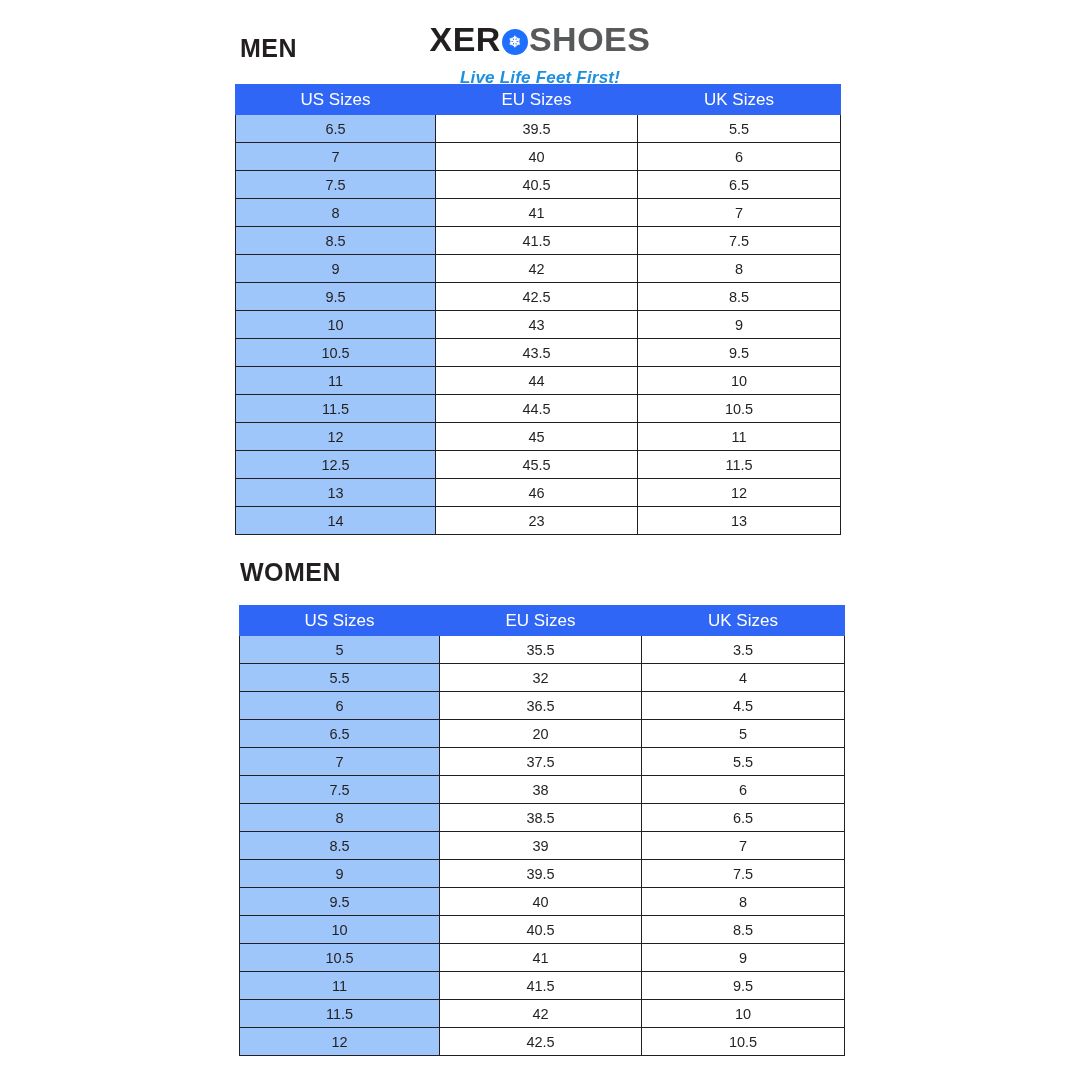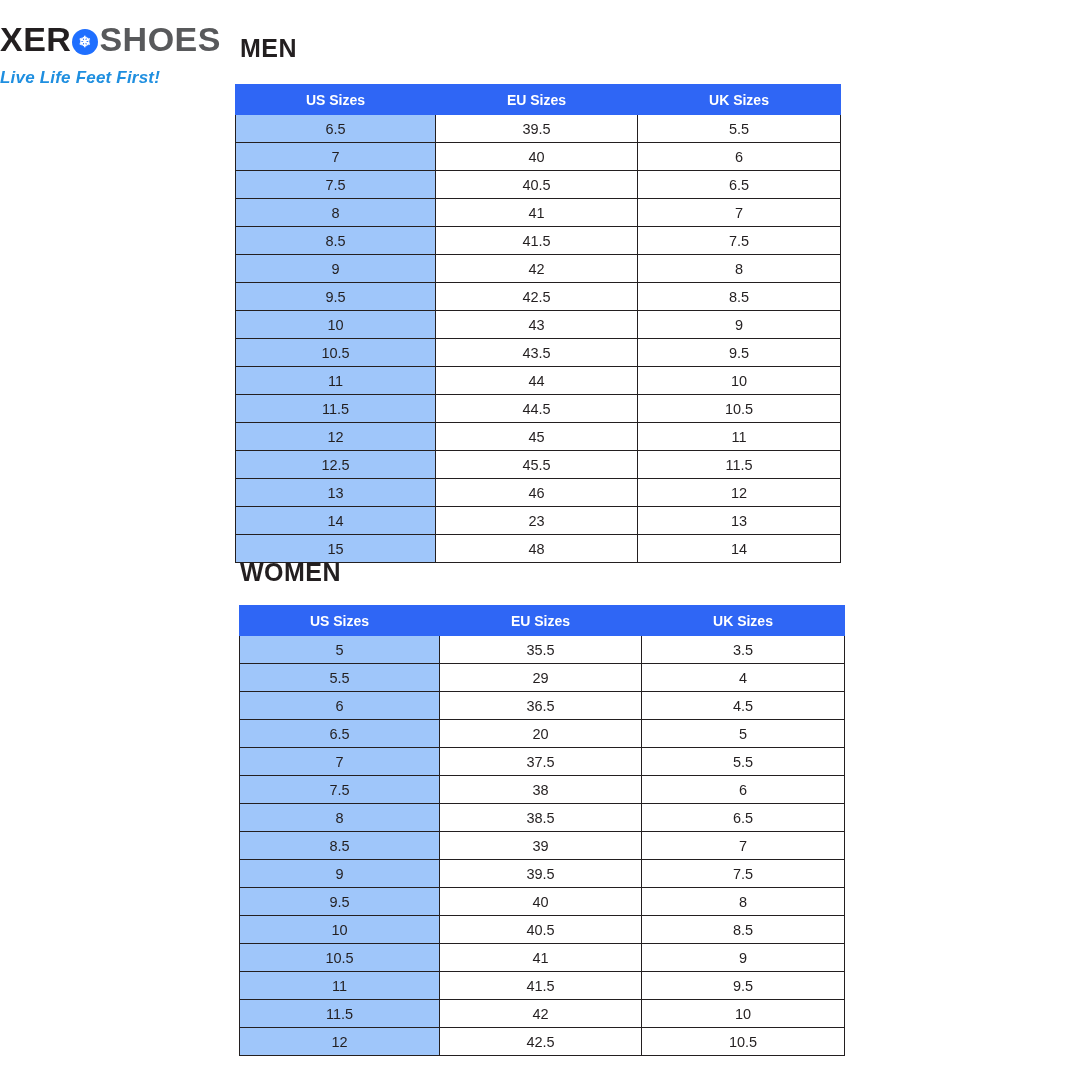--- a/index.html
+++ b/index.html
@@ -15,20 +15,21 @@
     position: relative;
     overflow: hidden;
   }
 
   
   .logo-block {
     position: absolute;
     top: 20px;
     left: 0;
     width: 1080px;
+    text-align: center;
     pointer-events: none;
   }
   .logo-wordmark {
     font-family: "Liberation Sans", sans-serif;
     font-weight: bold;
     font-size: 34px;
     letter-spacing: 0.5px;
     line-height: 38px;
     white-space: nowrap;
   }
@@ -81,22 +82,22 @@
     border-collapse: collapse;
     table-layout: fixed;
     font-size: 14px;
   }
   #table-men   { left: 235px; top: 84px;  width: 605px; }
   #table-women { left: 239px; top: 605px; width: 605px; }
 
   .size-table th {
     background: #2f66f5;
     color: #ffffff;
-    font-size: 14px;
-    font-weight: bold;
+    font-size: 17px;
+    font-weight: normal;
     height: 27px;
     border: 1px solid #2f66f5;
     text-align: center;
   }
   .size-table td {
     height: 25px;
     border: 1px solid #231f20;
     text-align: center;
     font-size: 14.5px;
     color: #231f20;
@@ -202,25 +203,20 @@
       <tr>
         <td class="us-col">13</td>
         <td>46</td>
         <td>12</td>
       </tr>
       <tr>
         <td class="us-col">14</td>
         <td>23</td>
         <td>13</td>
       </tr>
-      <tr>
-        <td class="us-col">15</td>
-        <td>48</td>
-        <td>14</td>
-      </tr>
     </tbody>
 </table>
 
 <div class="section-title" id="title-women">WOMEN</div>
 <table class="size-table" id="table-women">
   <colgroup>
       <col class="c-us">
       <col class="c-eu">
       <col class="c-uk">
     </colgroup>
@@ -232,21 +228,21 @@
     </tr>
   </thead>
   <tbody id="body-women">
       <tr>
         <td class="us-col">5</td>
         <td>35.5</td>
         <td>3.5</td>
       </tr>
       <tr>
         <td class="us-col">5.5</td>
-        <td>29</td>
+        <td>32</td>
         <td>4</td>
       </tr>
       <tr>
         <td class="us-col">6</td>
         <td>36.5</td>
         <td>4.5</td>
       </tr>
       <tr>
         <td class="us-col">6.5</td>
         <td>20</td>

